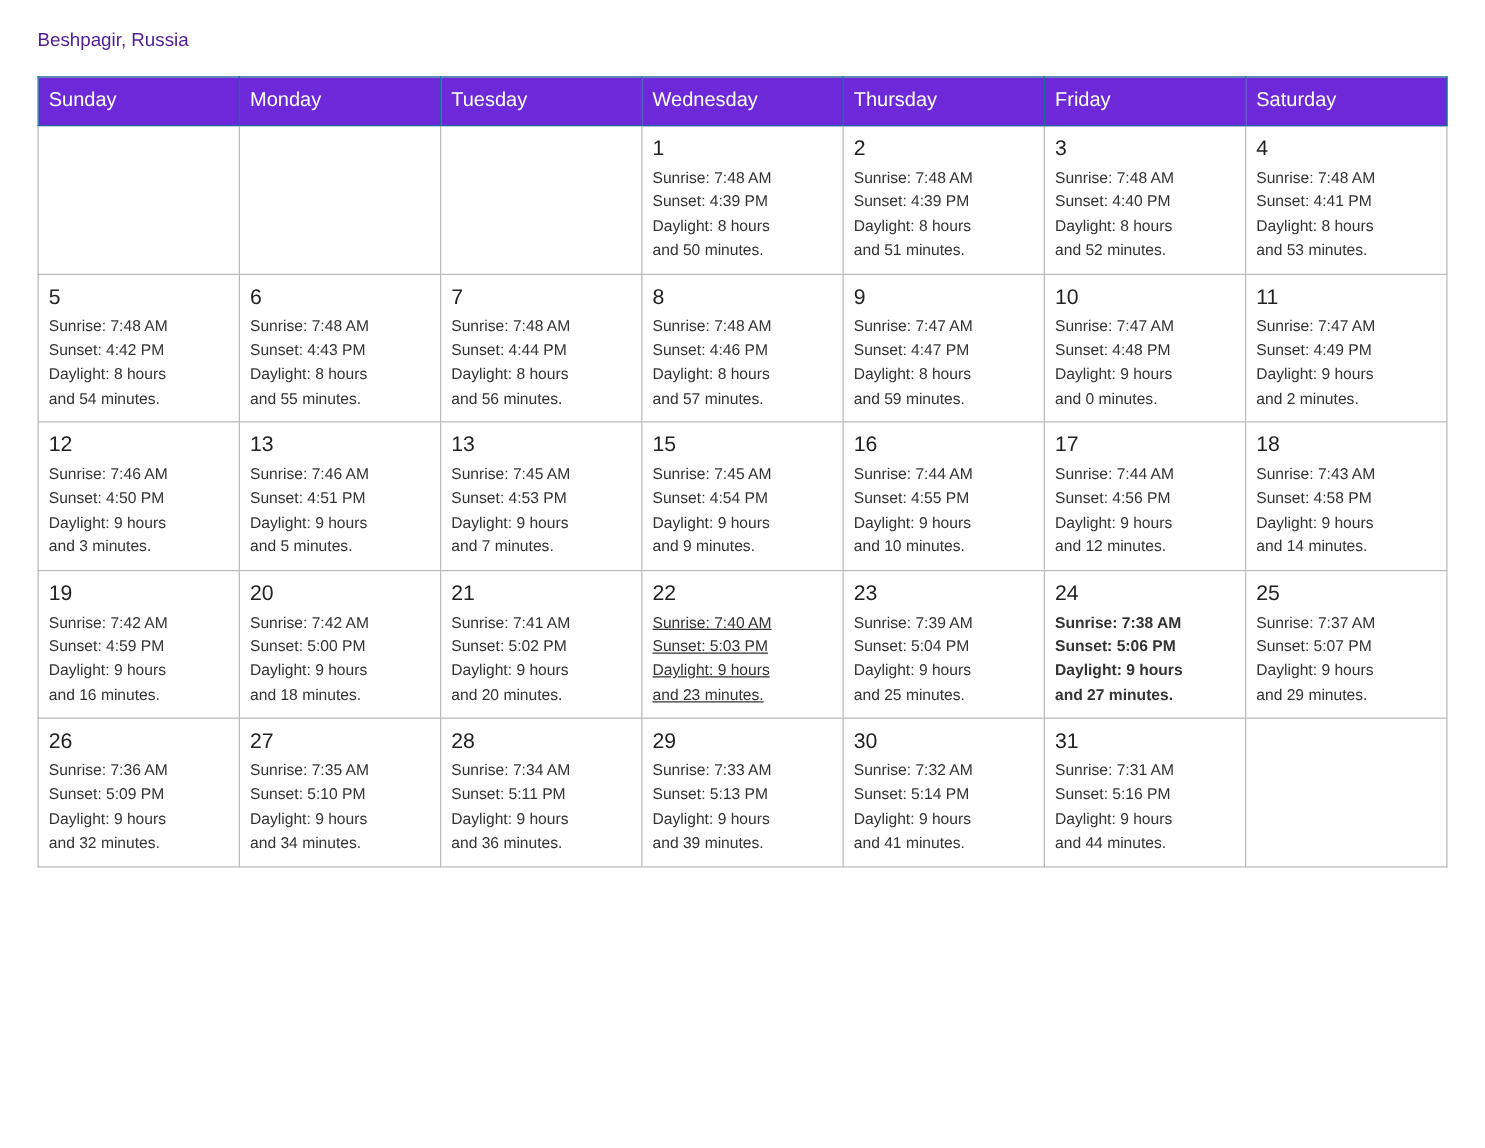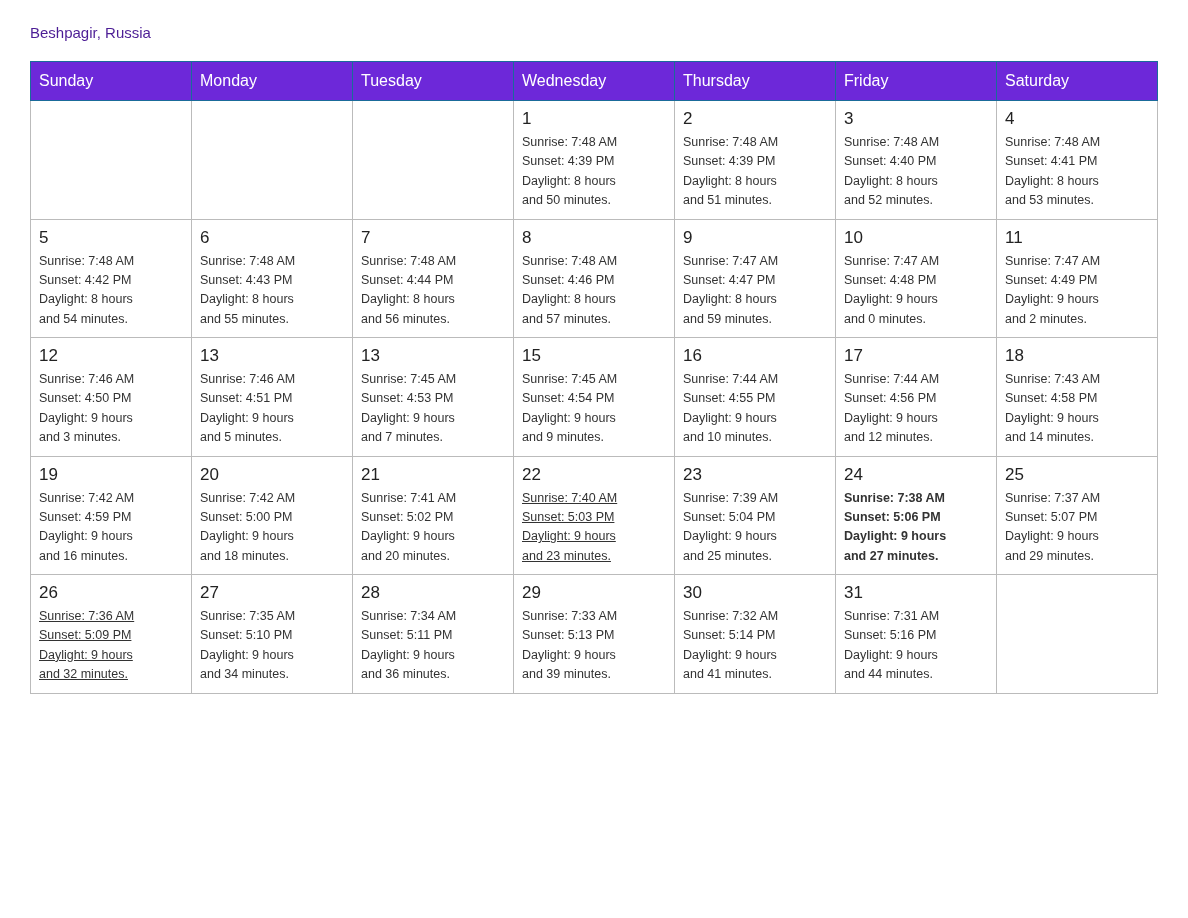--- a/index.html
+++ b/index.html
@@ -305,21 +305,21 @@
           <span class="day-num">25</span>
           <div class="day-info" style="white-space: pre-line;">Sunrise: 7:37 AM
 Sunset: 5:07 PM
 Daylight: 9 hours
 and 29 minutes.</div>
         </td>
       </tr>
       <tr>
         <td>
           <span class="day-num">26</span>
-          <div class="day-info" style="white-space: pre-line; text-decoration: underline;">Sunrise: 7:36 AM
+          <div class="day-info" style="white-space: pre-line;">Sunrise: 7:36 AM
 Sunset: 5:09 PM
 Daylight: 9 hours
 and 32 minutes.</div>
         </td>
         <td>
           <span class="day-num">27</span>
           <div class="day-info" style="white-space: pre-line;">Sunrise: 7:35 AM
 Sunset: 5:10 PM
 Daylight: 9 hours
 and 34 minutes.</div>

